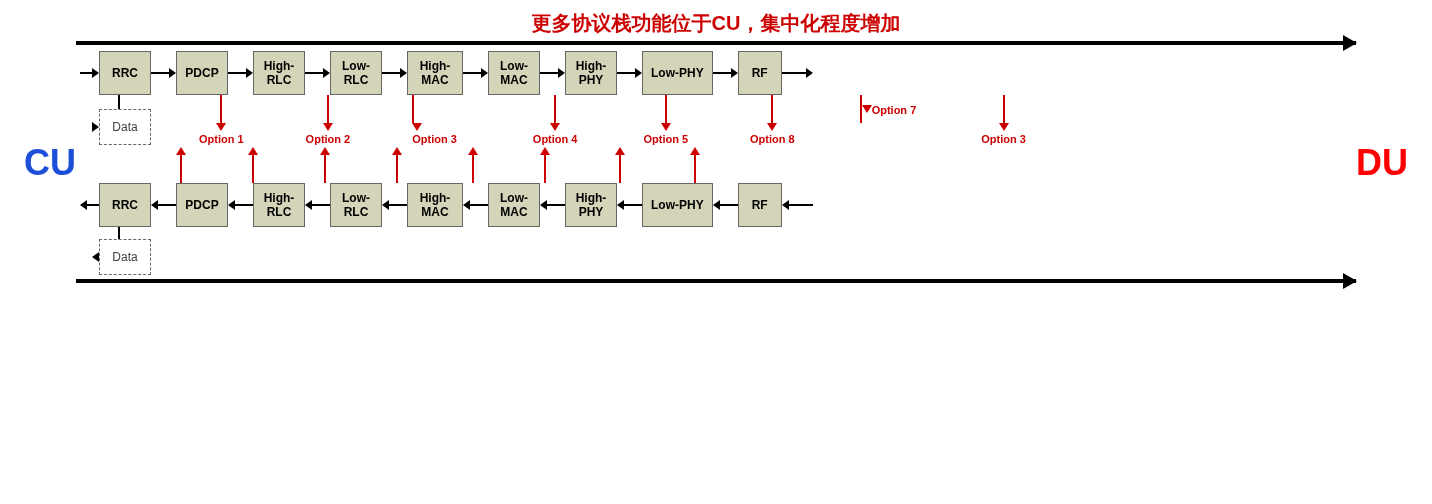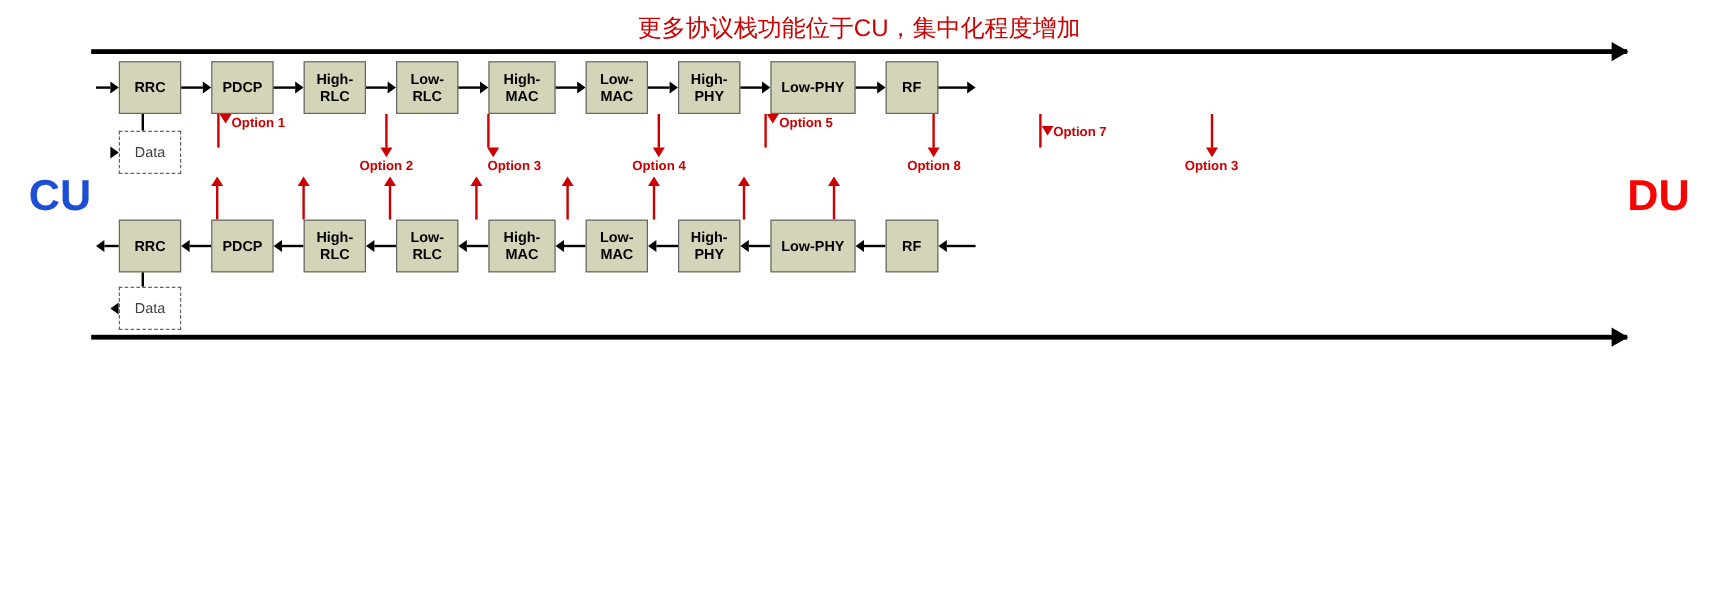--- a/index.html
+++ b/index.html
@@ -16,21 +16,21 @@
       height: 504px;
       position: relative;
       display: flex;
       flex-direction: column;
       align-items: center;
       padding: 10px 20px;
     }
     .top-label {
       color: #cc0000;
       font-size: 20px;
-      font-weight: normal;
+      font-weight: bold;
       text-align: center;
       margin-bottom: 4px;
     }
     .arrow-row {
       width: 92%;
       display: flex;
       align-items: center;
       margin-bottom: 6px;
       position: relative;
     }
@@ -259,21 +259,21 @@
       <div style="display:flex; align-items:flex-start; margin-left:12px; margin-top:0; gap:0">
 
         <div style="display:flex; flex-direction:column; align-items:flex-start; margin-right:0">
           <div style="width:2px; height:14px; background:black; margin-left:26px"></div>
           <div style="display:flex; align-items:center">
             <div class="h-arrowhead-right" style="border-left-color:black"></div>
             <div class="block-dashed">Data</div>
           </div>
         </div>
 
-        <div style="display:flex; flex-direction:row; align-items:flex-start; margin-left:30px; margin-top:0">
+        <div style="display:flex; flex-direction:column; align-items:center; margin-left:48px; margin-top:0">
           <div class="v-line"></div>
           <div class="v-arrowhead-down"></div>
           <div class="option-label">Option 1</div>
         </div>
 
         <div style="display:flex; flex-direction:column; align-items:center; margin-left:62px; margin-top:0">
           <div class="v-line"></div>
           <div class="v-arrowhead-down"></div>
           <div class="option-label">Option 2</div>
         </div>
@@ -283,21 +283,21 @@
           <div class="v-arrowhead-down"></div>
           <div class="option-label">Option 3</div>
         </div>
 
         <div style="display:flex; flex-direction:column; align-items:center; margin-left:76px; margin-top:0">
           <div class="v-line"></div>
           <div class="v-arrowhead-down"></div>
           <div class="option-label">Option 4</div>
         </div>
 
-        <div style="display:flex; flex-direction:row; align-items:flex-start; margin-left:66px; margin-top:0">
+        <div style="display:flex; flex-direction:column; align-items:center; margin-left:66px; margin-top:0">
           <div class="v-line"></div>
           <div class="v-arrowhead-down"></div>
           <div class="option-label">Option 5</div>
         </div>
 
         <div style="display:flex; flex-direction:column; align-items:center; margin-left:62px; margin-top:0">
           <div class="v-line"></div>
           <div class="v-arrowhead-down"></div>
           <div class="option-label">Option 8</div>
         </div>

